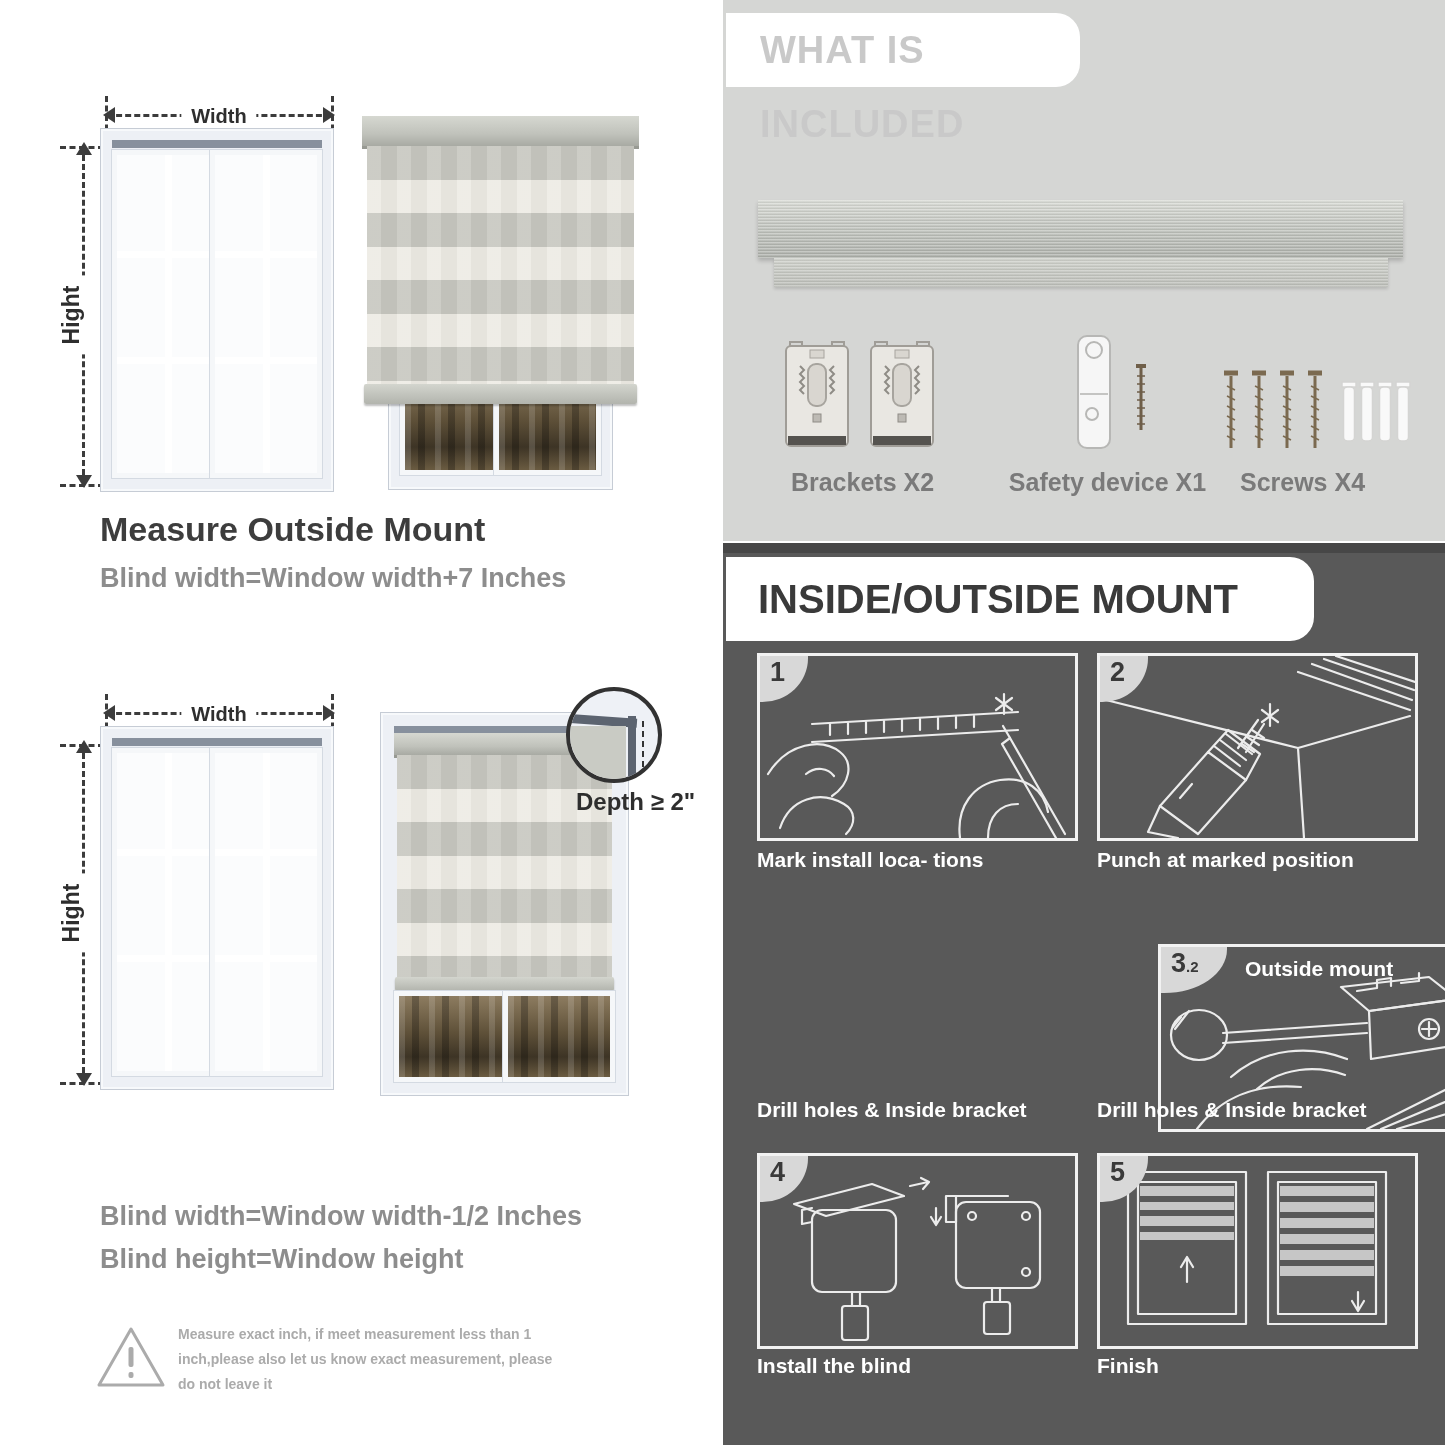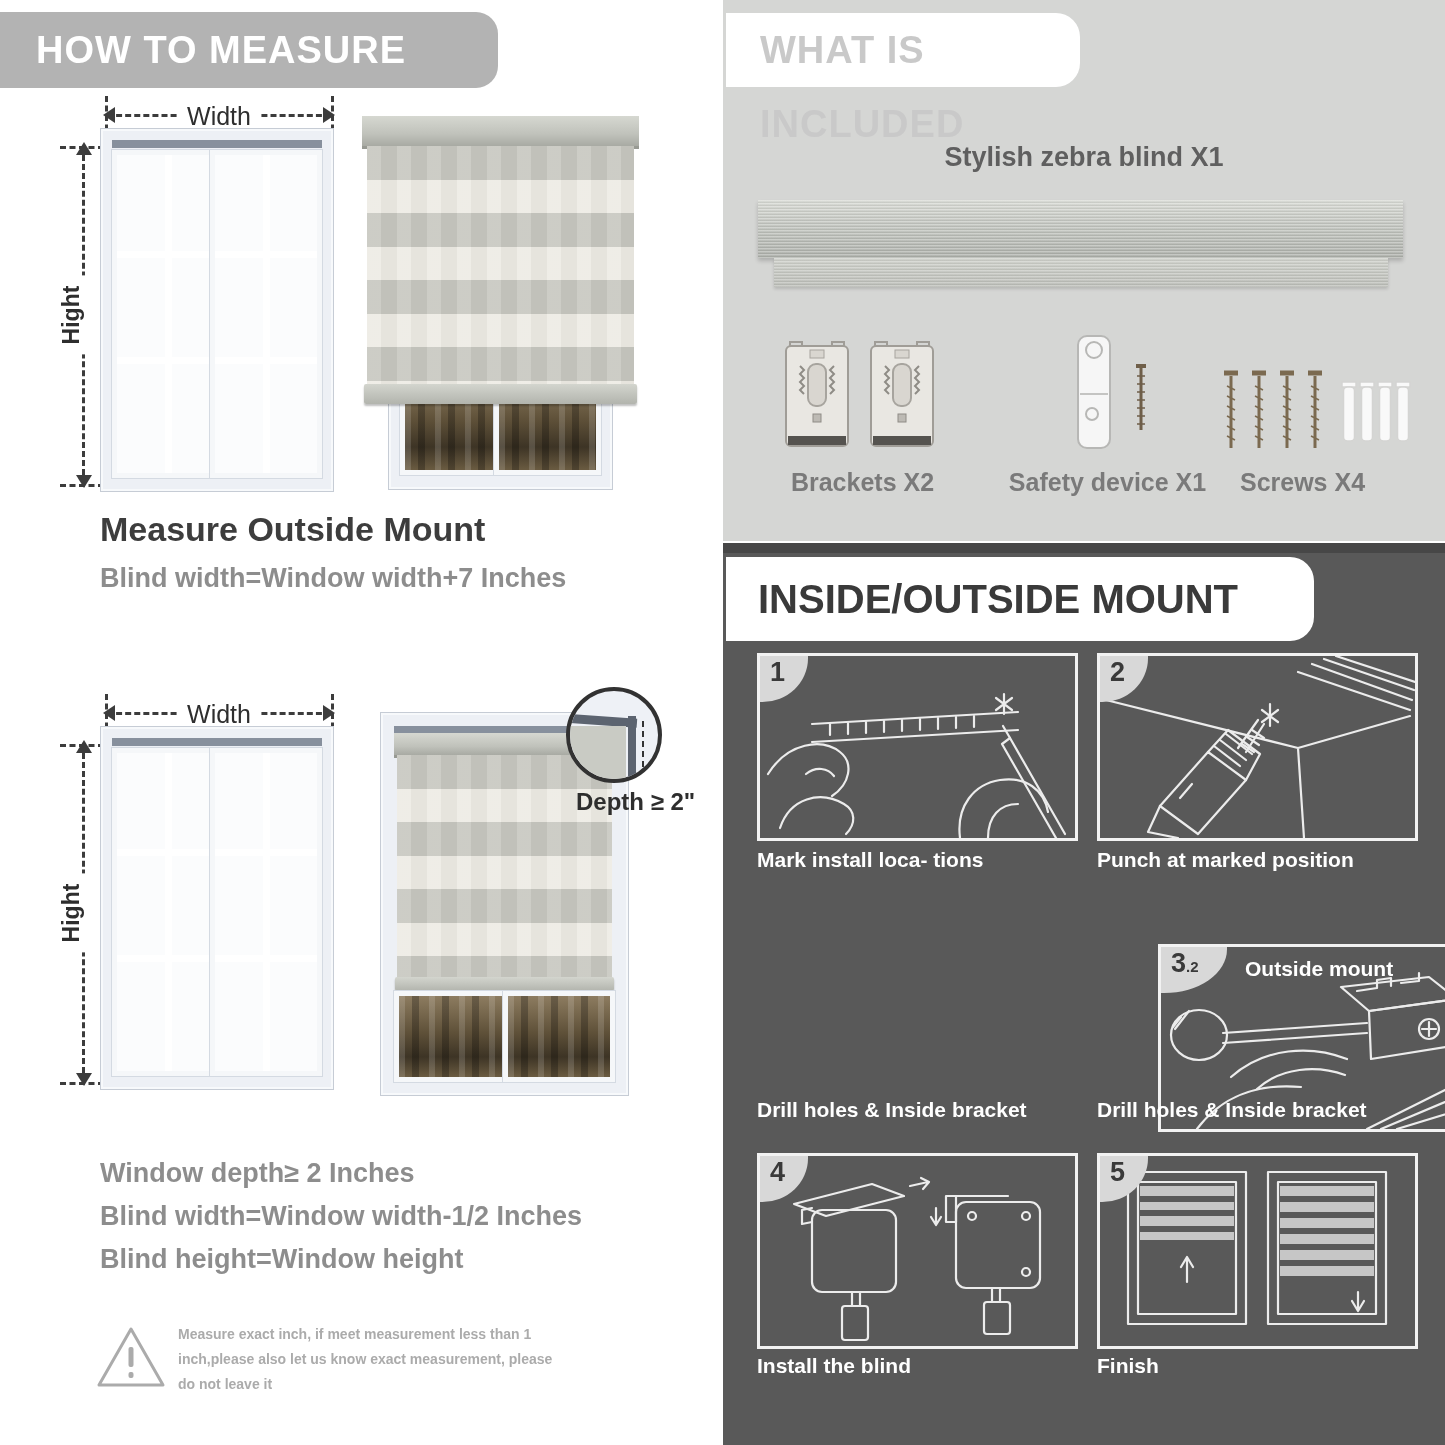--- a/index.html
+++ b/index.html
@@ -37,21 +37,21 @@
     linear-gradient(#fff,#fff) 66% 0/6px 100% no-repeat;}
 
   
   .w-arrow{height:0;border-top:3px dashed #3c3c3c;}
   .tri{position:absolute;width:0;height:0;border:8px solid transparent;}
   .tri.left{left:-4px;top:-10px;border-right:12px solid #3c3c3c;border-left:0;}
   .tri.right{right:-4px;top:-10px;border-left:12px solid #3c3c3c;border-right:0;}
   .tri.up{left:-9px;top:-4px;border-bottom:13px solid #3c3c3c;border-top:0;}
   .tri.down{left:-9px;bottom:-4px;border-top:13px solid #3c3c3c;border-bottom:0;}
   .w-label{position:absolute;left:50%;top:-17px;transform:translateX(-50%);
-    background:#fff;padding:0 10px;font-size:25px;font-weight:normal;color:#2e2e2e;line-height:32px;}
+    background:#fff;padding:0 10px;font-size:20px;font-weight:bold;color:#2e2e2e;line-height:32px;}
   .vtick{width:0;border-left:3px dashed #3c3c3c;}
   .h-arrow{width:0;border-left:3px dashed #3c3c3c;}
   .h-label{position:absolute;left:-16px;top:50%;transform:translate(0,-50%) ;
     writing-mode:vertical-rl;text-orientation:mixed;transform:translate(-11px,-50%) rotate(180deg);
     background:#fff;padding:10px 0;font-size:23px;font-weight:bold;color:#2e2e2e;}
   .htick{height:0;border-top:3px dashed #3c3c3c;}
 
   
   .cassette{background:linear-gradient(180deg,#d6d8d1 0%,#c0c2bb 60%,#a8aaa3 100%);
     border-bottom:3px solid #989a93;}
@@ -97,21 +97,20 @@
   .lineart{position:absolute;inset:0;width:100%;height:100%;}
   .lineart path,.lineart rect,.lineart circle,.lineart ellipse,.lineart line{
     fill:none;stroke:#ececec;stroke-width:2.2;stroke-linecap:round;stroke-linejoin:round;}
   .lineart .fillstripe{fill:#c6c6c6;stroke:none;}
 </style>
 </head>
 <body>
 
 <div class="canvas">
 
-  <div class="abs howto-header">HOW TO MEASURE</div>
 
   <div class="abs w-arrow" style="left:107px;top:114px;width:224px;">
     <span class="tri left"></span>
     <span class="tri right"></span>
     <span class="w-label">Width</span>
   </div>
   <div class="abs vtick" style="left:105px;top:96px;height:44px;"></div>
   <div class="abs vtick" style="left:331px;top:96px;height:44px;"></div>
 
   <div class="abs h-arrow" style="left:82px;top:146px;height:338px;">
@@ -191,34 +190,32 @@
   </div>
 
   <div class="abs depth-circle" style="left:566px;top:687px;width:88px;height:88px;">
     <div class="abs" style="left:-10%;top:28%;width:86%;height:10%;background:#5c6470;transform:rotate(4deg);"></div>
     <div class="abs" style="left:66%;top:28%;width:9%;height:80%;background:#5c6470;"></div>
     <div class="abs" style="left:0;top:40%;width:64%;height:70%;background:#c9cbc4;"></div>
     <div class="abs" style="left:82%;top:34%;height:52%;border-left:2px dashed #333;"></div>
   </div>
   <div class="abs depth-label" style="left:576px;top:788px;">Depth ≥ 2"</div>
 
-  <div class="abs sec-line" style="left:100px;top:1158px;">Window depth≥ 2 Inches</div>
   <div class="abs sec-line" style="left:100px;top:1201px;">Blind width=Window width-1/2 Inches</div>
   <div class="abs sec-line" style="left:100px;top:1244px;">Blind height=Window height</div>
 
   <svg class="abs" style="left:95px;top:1323px;" width="72" height="70" viewBox="0 0 72 70">
     <path d="M36,6 L68,62 L4,62 Z" fill="none" stroke="#ababab" stroke-width="3" stroke-linejoin="round"></path>
     <rect x="33.5" y="24" width="5" height="20" rx="2" fill="#ababab"></rect>
     <rect x="33.5" y="49" width="5" height="6" rx="2" fill="#ababab"></rect>
   </svg>
   <div class="abs warn-text" style="left:178px;top:1322px;width:385px;">Measure exact inch, if meet measurement less than 1 inch,please also let us know exact measurement, please do not leave it</div>
 
   <div class="abs included-panel"></div>
   <div class="abs included-header">WHAT IS INCLUDED</div>
-  <div class="abs product-label">Stylish zebra blind X1</div>
 
   <div class="abs headrail" style="left:758px;top:200px;width:645px;height:58px;"></div>
   <div class="abs headrail-lip" style="left:774px;top:258px;width:614px;height:29px;"></div>
 
   <svg class="abs" style="left:783px;top:338px;" width="155" height="122" viewBox="0 0 155 122">
     <g>
       <rect x="3" y="8" width="62" height="100" rx="5" fill="#e9e7e2" stroke="#a09d97" stroke-width="2"></rect>
       <path d="M7,8 v-4 h12 v4 M49,8 v-4 h12 v4" fill="none" stroke="#a09d97" stroke-width="2"></path>
       <rect x="25" y="26" width="18" height="42" rx="8" fill="#d9d6d0" stroke="#a7a49e" stroke-width="2"></rect>
       <path d="M17,28 l4,4 -4,4 4,4 -4,4 4,4 -4,4 4,4" fill="none" stroke="#8f8c86" stroke-width="2"></path>

